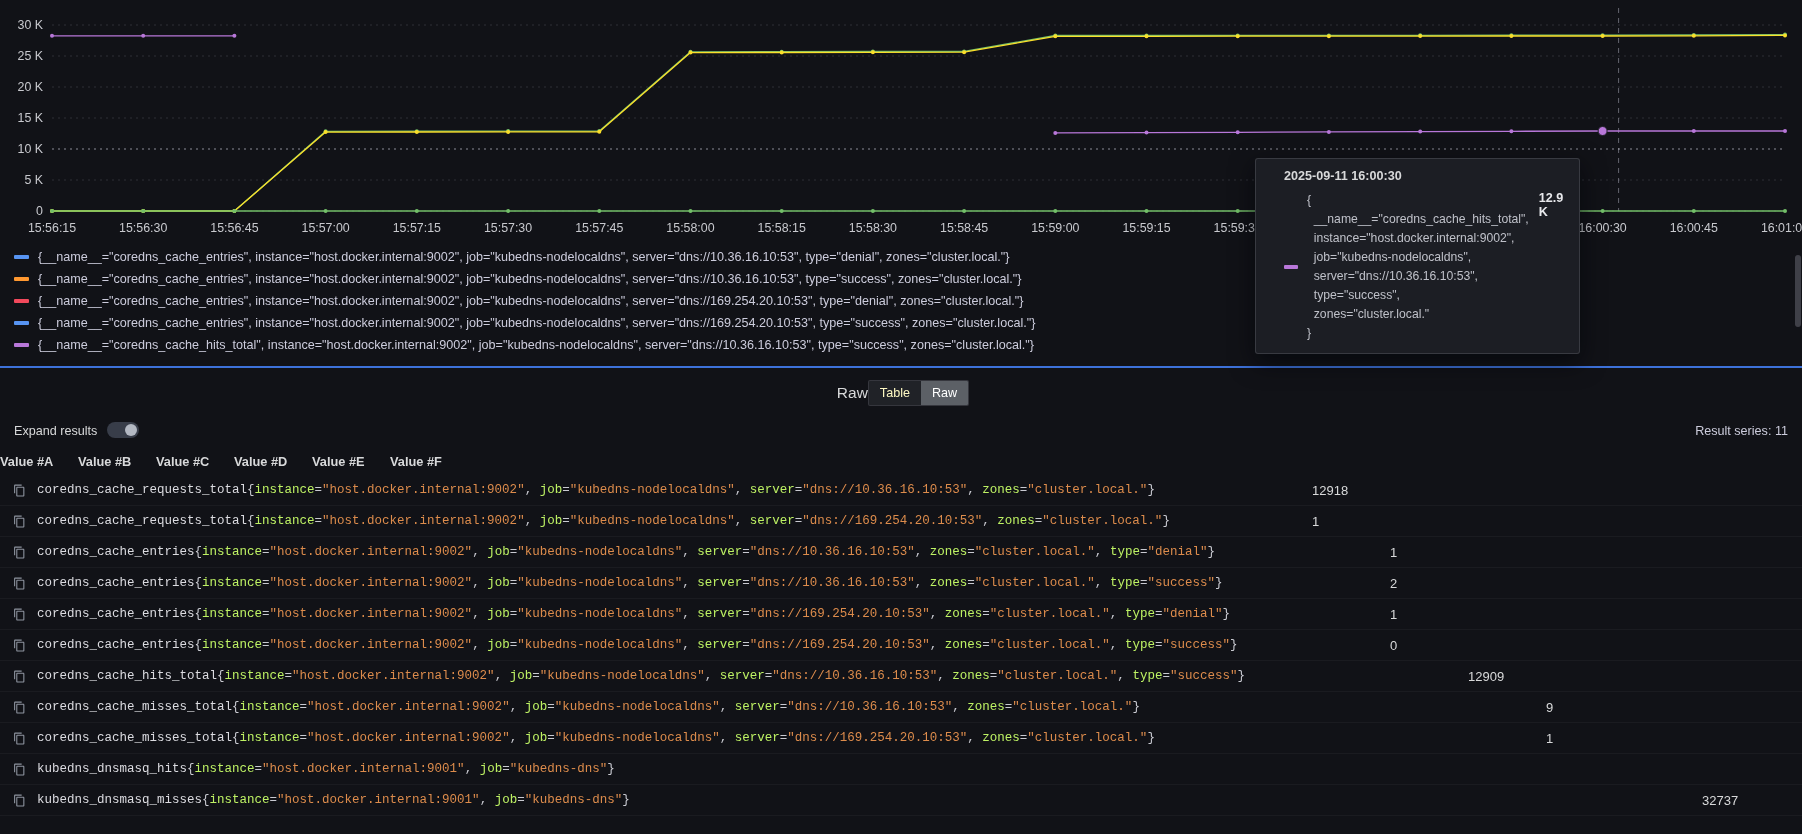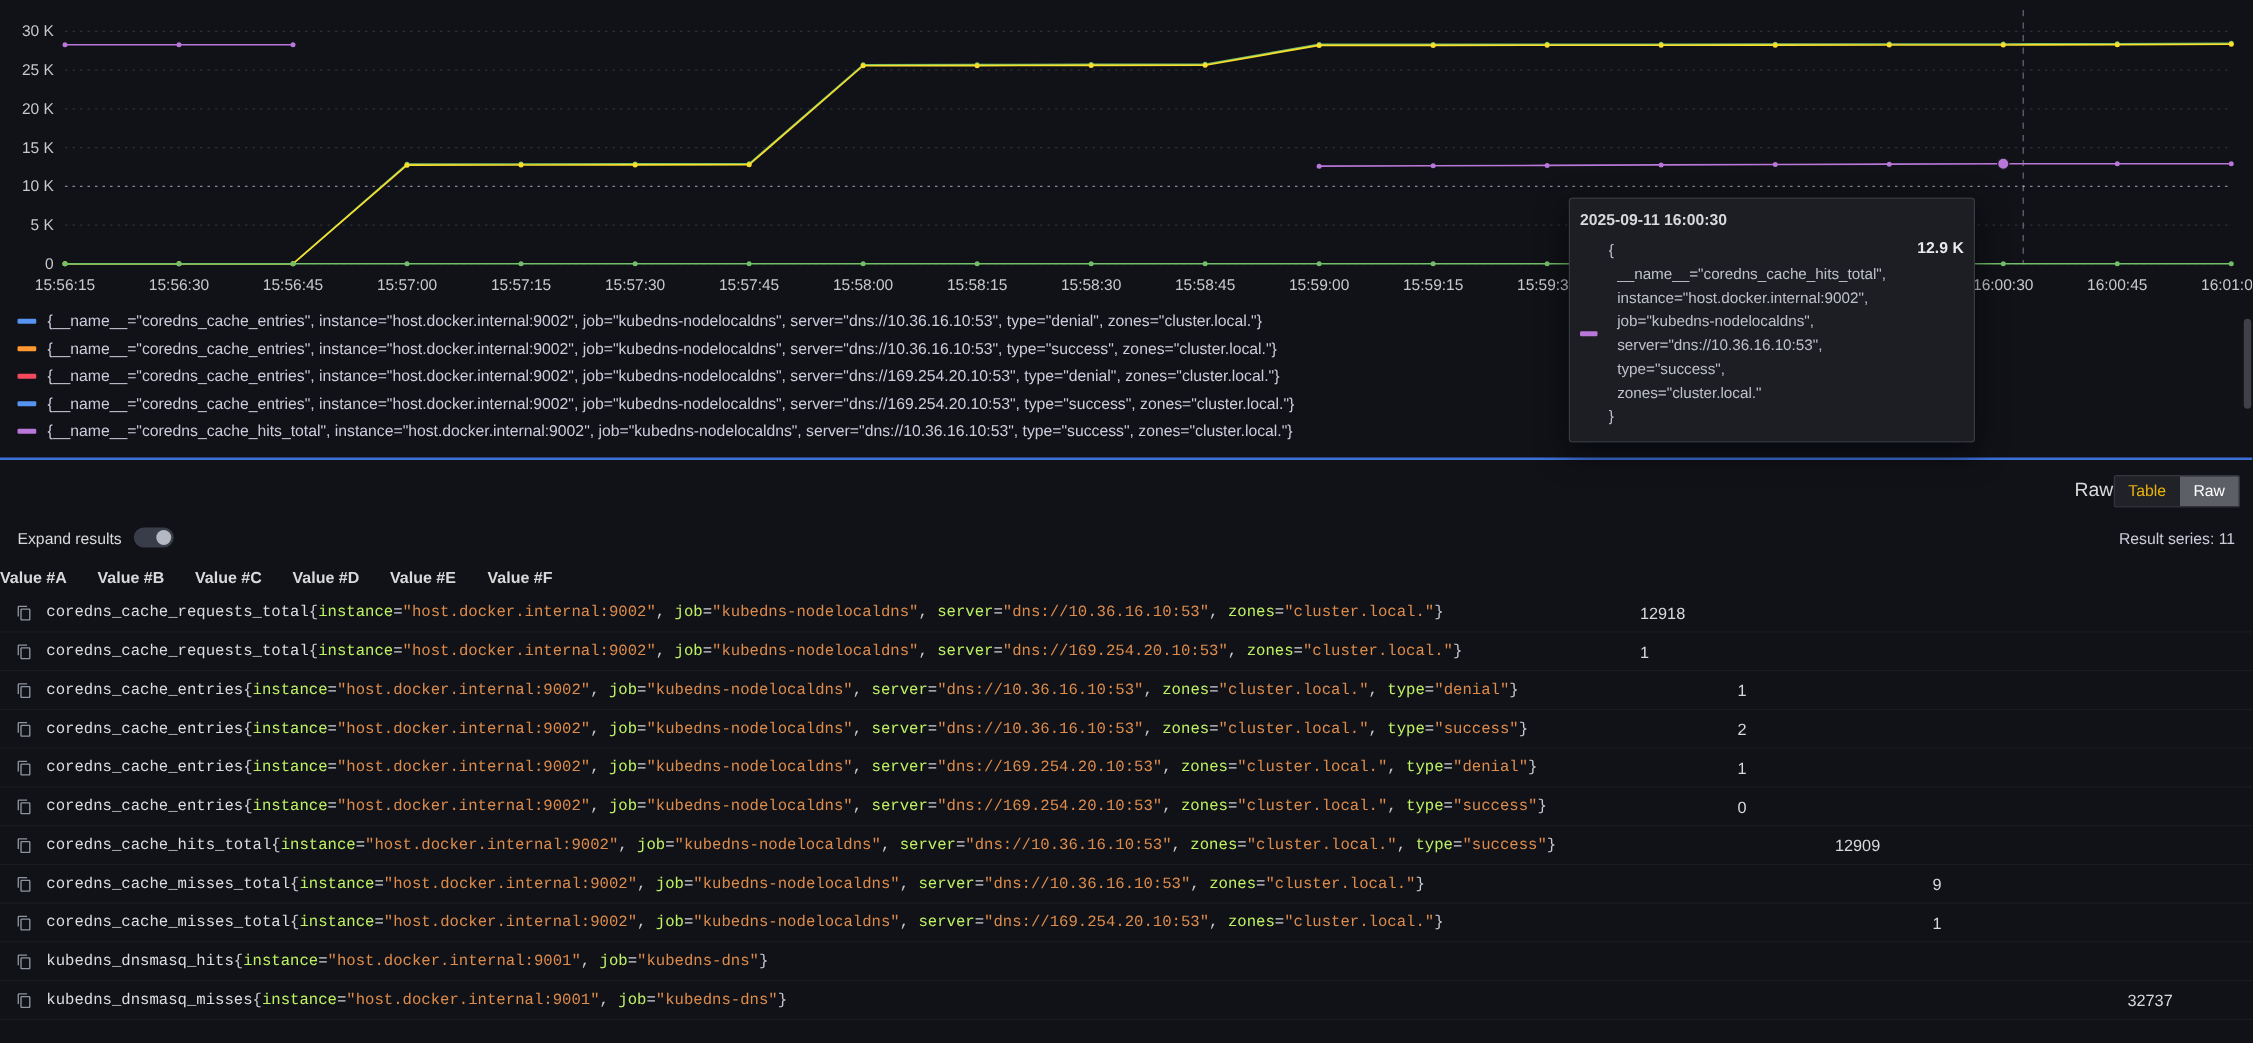--- a/index.html
+++ b/index.html
@@ -14,37 +14,37 @@
   .cursor-v{stroke:rgba(204,204,220,0.45);stroke-dasharray:5 5;stroke-width:1}
   .ylab,.xlab{fill:#c8c9ce;font-size:12.4px;font-family:"Liberation Sans",sans-serif}
 
   .legend{margin:2px 0 0 14px}
   .legend-item{display:flex;align-items:center;height:22px;font-size:12.6px;color:#ccccdc;cursor:pointer;white-space:nowrap}
   .legend-swatch{width:15px;height:4px;border-radius:1px;margin-right:9px;flex:0 0 auto}
 
   
   .tooltip{position:absolute;left:1255px;top:158px;width:325px;background:#1c1e24;
     border:1px solid rgba(204,204,220,0.16);border-radius:3px;
-    box-shadow:0 8px 24px rgba(1,4,9,0.65);padding:10px 8px;z-index:6}
+    box-shadow:0 8px 24px rgba(1,4,9,0.65);padding:10px 28px;z-index:6}
   .tt-time{font-weight:700;font-size:12.6px;color:#d8d9da;margin-bottom:8px}
   .tt-body{display:flex;align-items:flex-start}
   .tt-swatch{width:14px;height:4px;border-radius:1px;align-self:center;flex:0 0 auto}
   .tt-label{flex:1;margin-left:9px;font-size:12.2px;line-height:19px;color:#bfc1c9;
     white-space:pre;font-family:"Liberation Sans",sans-serif;background:none;border:none}
   .tt-value{font-weight:700;font-size:12.6px;color:#e8e9ec;margin-left:10px}
 
   .page-scrollthumb{position:absolute;right:1px;top:255px;width:6px;height:72px;
     background:rgba(204,204,220,0.25);border-radius:3px;z-index:9}
 
   
   .raw-panel{border-top:2px solid #3d71d9;margin-top:10px;width:1802px}
-  .raw-head{display:flex;justify-content:flex-end;align-items:center;padding:12px 10px 0 14px}
+  .raw-head{display:flex;justify-content:center;align-items:center;padding:12px 10px 0 14px}
   .panel-title{font-size:15.5px;font-weight:500;color:#d8d9da}
   .viewtoggle{display:flex;background:#202227;border:1px solid rgba(204,204,220,0.12);border-radius:2px;height:26px;overflow:hidden}
-  .viewtoggle button{border:none;background:transparent;color:#eab308;font-size:12.6px;
+  .viewtoggle button{border:none;background:transparent;color:#fef9c3;font-size:12.6px;
     font-family:"Liberation Sans",sans-serif;padding:0 11px;cursor:pointer}
   .viewtoggle button.active{background:#5c6066;color:#fff}
 
   .controls{display:flex;align-items:flex-end;padding:16px 14px 0 14px}
   .expand-label{font-size:12.6px;font-weight:500;color:#d8d9da}
   .switch{width:32px;height:16px;border-radius:9px;background:#383d49;position:relative;margin-left:10px;cursor:pointer}
   .switch .knob{position:absolute;right:2px;top:2px;width:12px;height:12px;border-radius:50%;background:#b3b8c2}
   .spacer{flex:1}
   .result-series{font-size:12.6px;color:#ccccdc}
 

